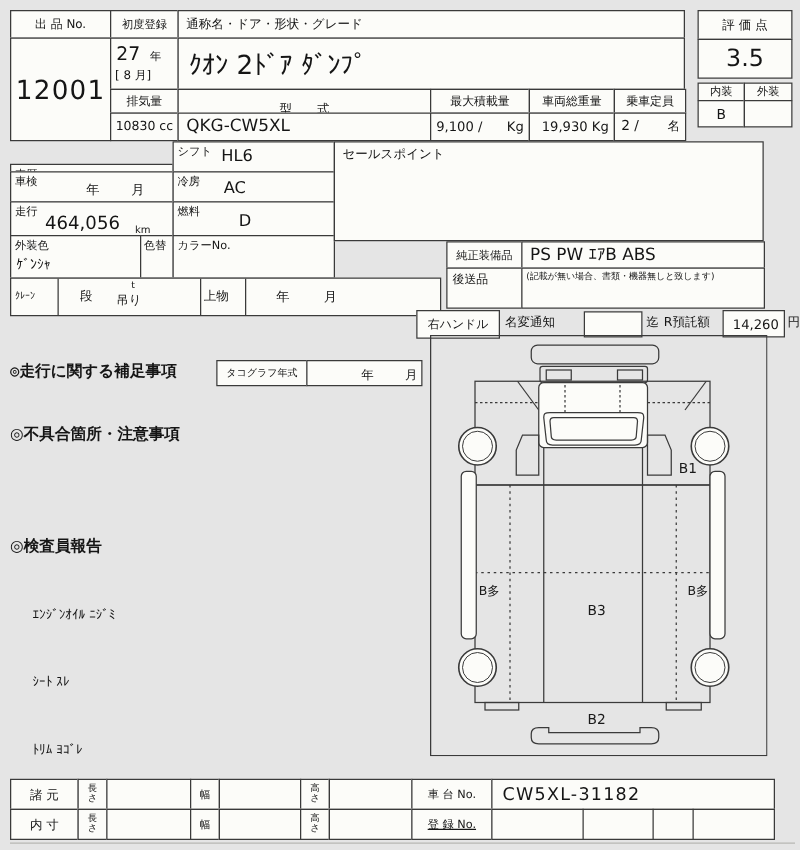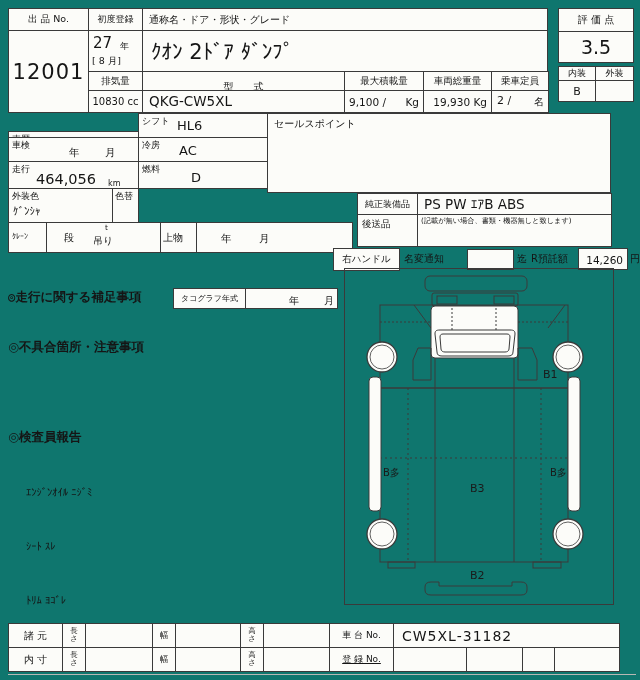--- a/index.html
+++ b/index.html
@@ -1,17 +1,17 @@
 <!DOCTYPE html>
 <html><head>
 <meta charset="utf-8">
 <style>
   html,body{margin:0;padding:0;}
   body{font-family:"DejaVu Sans","Liberation Sans",sans-serif;color:#151515;}
-  #sheet{position:relative;width:640px;height:680px;background:#0f766e;overflow:hidden;}
+  #sheet{position:relative;width:640px;height:680px;background:#e5e5e5;overflow:hidden;}
   .box{position:absolute;border:1px solid #3a3a3a;background:#fcfcf9;box-sizing:border-box;}
   .txt{position:absolute;white-space:pre;line-height:1.15;}
   .corner{position:absolute;top:1px;left:3px;font-size:9px;white-space:pre;}
   .cc{display:flex;align-items:center;justify-content:center;}
   .vlabel{font-size:7.5px;line-height:8px;width:9px;word-break:break-all;text-align:center;margin:3px auto 0;}
   .heading{font-weight:bold;font-size:12.5px;}
   .list{position:absolute;font-size:10.5px;line-height:18px;white-space:pre;}
   svg text{font-family:"DejaVu Sans","Liberation Sans",sans-serif;}
 </style>
 </head>
@@ -95,20 +95,23 @@
     <span class="corner">外装色</span>
     <span class="txt" style="left:4px;top:17px;font-size:11px;">ｹﾞﾝｼｬ</span>
   </div>
 
   <div class="box" style="left:138px;top:161px;width:130px;height:28px;">
     <span class="corner">燃料</span>
     <span class="txt" style="left:52px;top:9px;font-size:13px;">D</span>
   </div>
   <div class="box" style="left:112px;top:188px;width:27px;height:35px;">
     <span class="corner" style="left:2px;">色替</span>
+  </div>
+  <div class="box" style="left:138px;top:188px;width:130px;height:35px;">
+    <span class="corner">カラーNo.</span>
   </div>
 
   <div class="box" style="left:8px;top:222px;width:345px;height:31px;">
     <div style="position:absolute;left:37px;top:0;width:1px;height:29px;background:#3a3a3a;"></div>
     <div style="position:absolute;left:151px;top:0;width:1px;height:29px;background:#3a3a3a;"></div>
     <div style="position:absolute;left:187px;top:0;width:1px;height:29px;background:#3a3a3a;"></div>
     <span class="txt" style="left:3px;top:9px;font-size:8px;">ｸﾚｰﾝ</span>
     <span class="txt" style="left:55px;top:9px;font-size:10px;">段</span>
     <span class="txt" style="left:96px;top:1px;font-size:7.5px;">t</span>
     <span class="txt" style="left:84px;top:12px;font-size:10px;">吊り</span>

